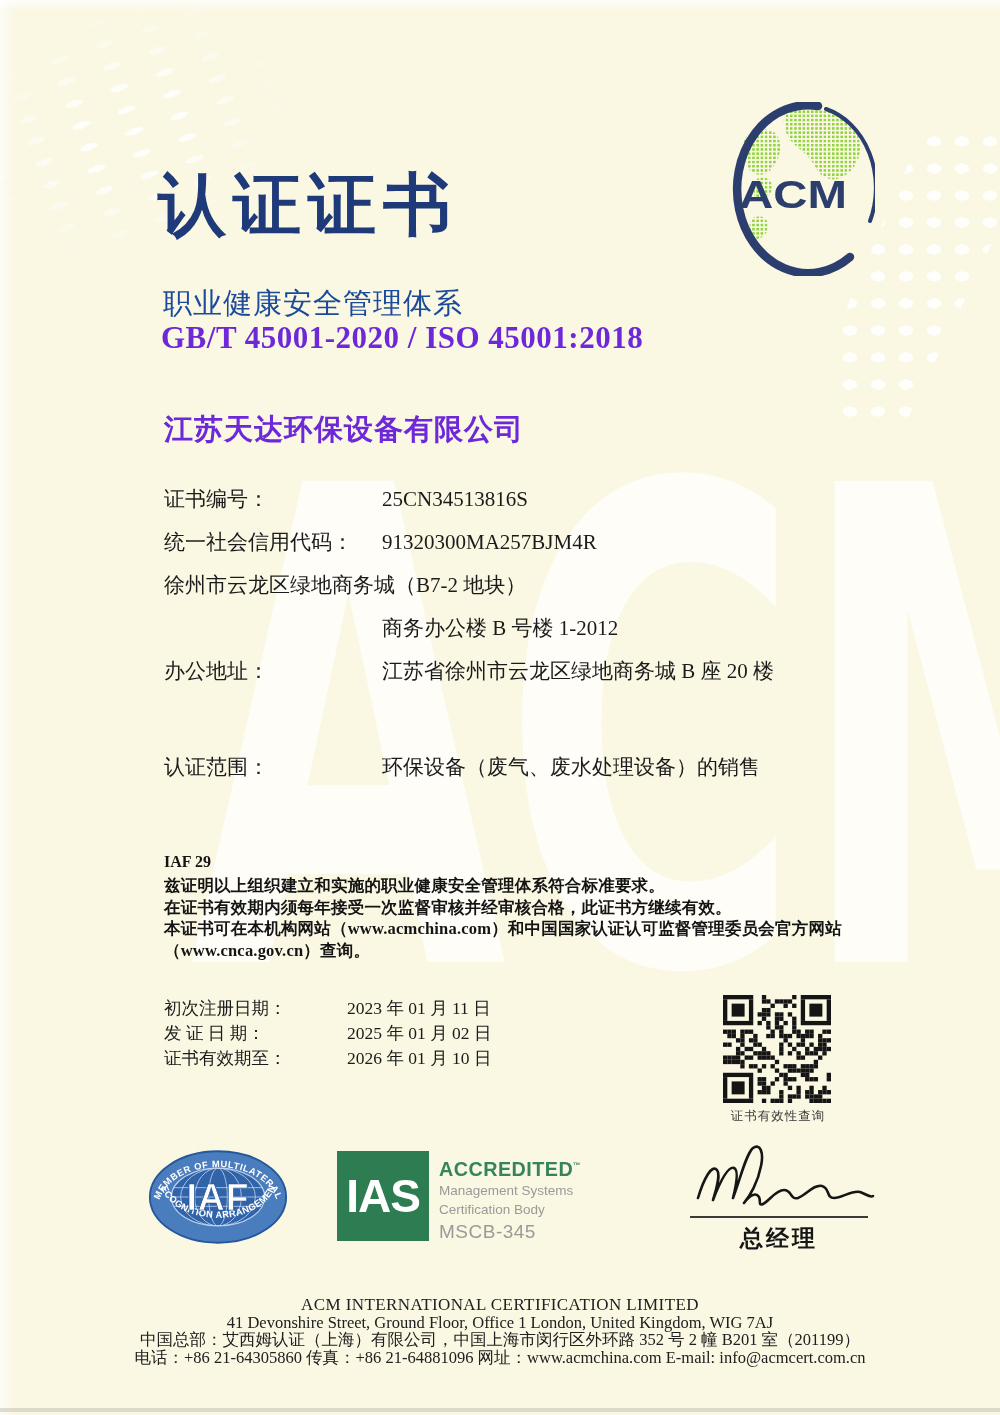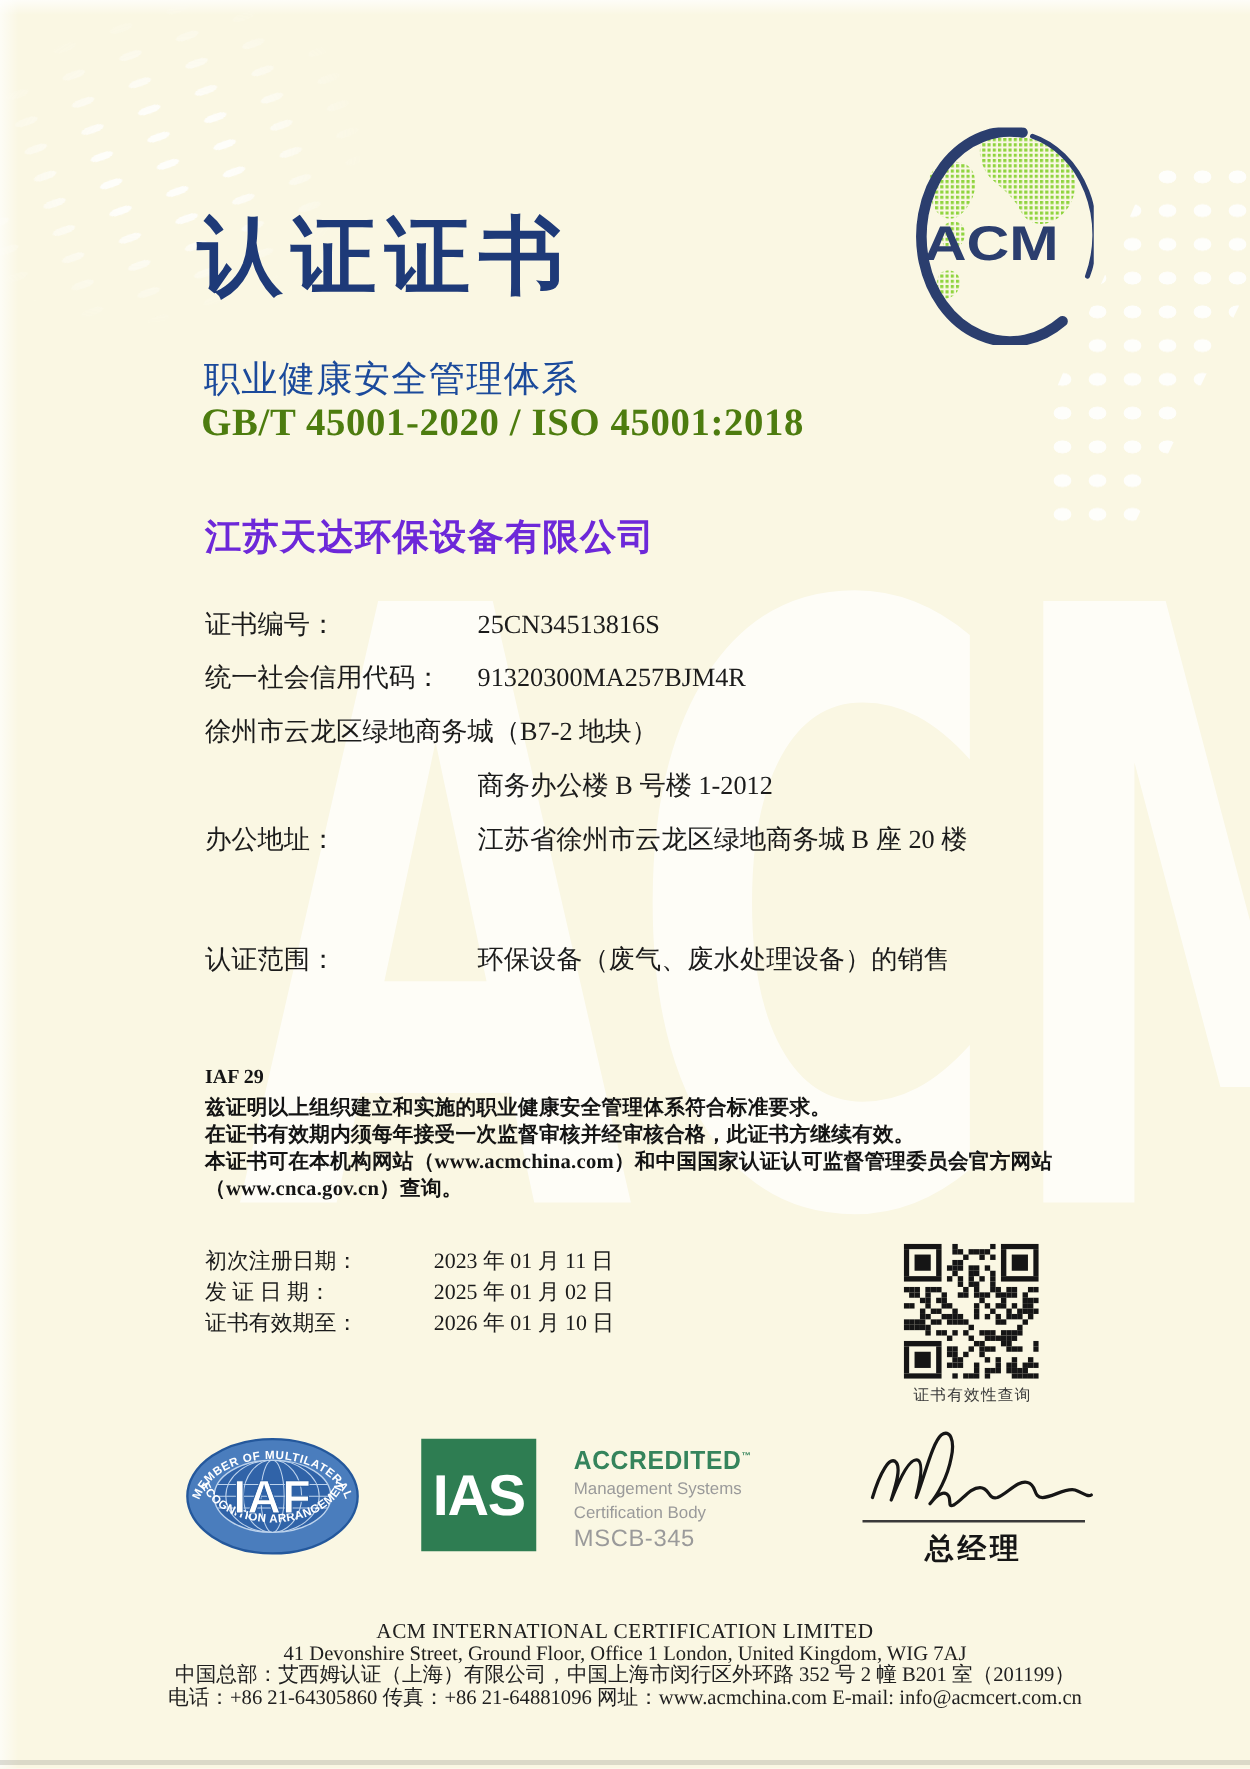--- a/index.html
+++ b/index.html
@@ -26,21 +26,21 @@
     background:linear-gradient(90deg,rgba(255,255,255,.65),rgba(255,255,255,0));}
   .edge-bottom{position:absolute;left:0;top:1408px;width:100%;height:4px;background:rgba(150,150,140,.3);}
 
   .content{position:absolute;left:0;top:0;width:100%;height:100%;}
 
   .title{position:absolute;left:158px;top:168px;margin:0;font-size:68px;line-height:74px;
     font-weight:bold;letter-spacing:7px;color:#1e3a78;}
   .acm-logo{position:absolute;left:727px;top:102px;}
 
   .subtitle1{position:absolute;left:163px;top:284px;font-size:29px;font-weight:normal;color:#1b4a9b;letter-spacing:1px;}
-  .subtitle2{position:absolute;left:161px;top:320px;font-size:31px;font-weight:bold;color:#4d7c0f;letter-spacing:.5px;}
+  .subtitle2{position:absolute;left:161px;top:320px;font-size:31px;font-weight:bold;color:#6d28d9;letter-spacing:.5px;}
 
   .company{position:absolute;left:164px;top:410px;font-size:29px;font-weight:bold;color:#6d28d9;letter-spacing:1px;}
 
   .info{position:absolute;left:164px;top:486px;width:720px;color:#1b1b1b;}
   .info .row{display:flex;margin-bottom:17px;font-size:21px;line-height:26px;}
   .info .lbl{width:218px;flex:none;}
   .scope{position:absolute;left:164px;top:754px;width:780px;display:flex;font-size:21px;line-height:26px;color:#1b1b1b;}
   .scope .lbl{width:218px;flex:none;}
 
   .statement{position:absolute;left:164px;top:853px;width:700px;color:#141414;font-weight:bold;}
@@ -50,21 +50,21 @@
   .dates{position:absolute;left:164px;top:996px;color:#1b1b1b;}
   .dates .row{display:flex;font-size:17.5px;line-height:25px;}
   .dates .lbl{width:183px;flex:none;}
 
   .qr{position:absolute;left:723px;top:995px;}
   .qr-caption{position:absolute;left:698px;top:1108px;width:160px;text-align:center;
     font-size:12.5px;letter-spacing:1px;color:#3a3a3a;}
 
   .iaf-logo{position:absolute;left:148px;top:1149px;}
 
-  .ias{position:absolute;left:337px;top:1151px;display:flex;gap:20px;}
+  .ias{position:absolute;left:337px;top:1151px;display:flex;}
   .ias-box{width:92px;height:90px;background:#2e7d52;color:#fff;display:flex;align-items:center;justify-content:center;
     font-family:"Liberation Sans","DejaVu Sans",sans-serif;font-weight:bold;font-size:46px;letter-spacing:-1px;}
   .ias-text{margin-left:10px;font-family:"Liberation Sans","DejaVu Sans",sans-serif;padding-top:6px;}
   .ias-accredited{font-size:21px;font-weight:bold;color:#35845c;letter-spacing:.5px;transform:scaleX(.94);transform-origin:left;}
   .ias-accredited sup{font-size:8px;color:#35845c;}
   .ias-gray{font-size:13.5px;line-height:16.5px;color:#9a9a9a;margin-top:2px;}
   .ias-mscb{font-size:19px;color:#9a9a9a;margin-top:3px;letter-spacing:.5px;}
 
   .signature{position:absolute;left:692px;top:1140px;}
   .sig-line{position:absolute;left:690px;top:1216px;width:178px;height:2px;background:#3a3a3a;}

